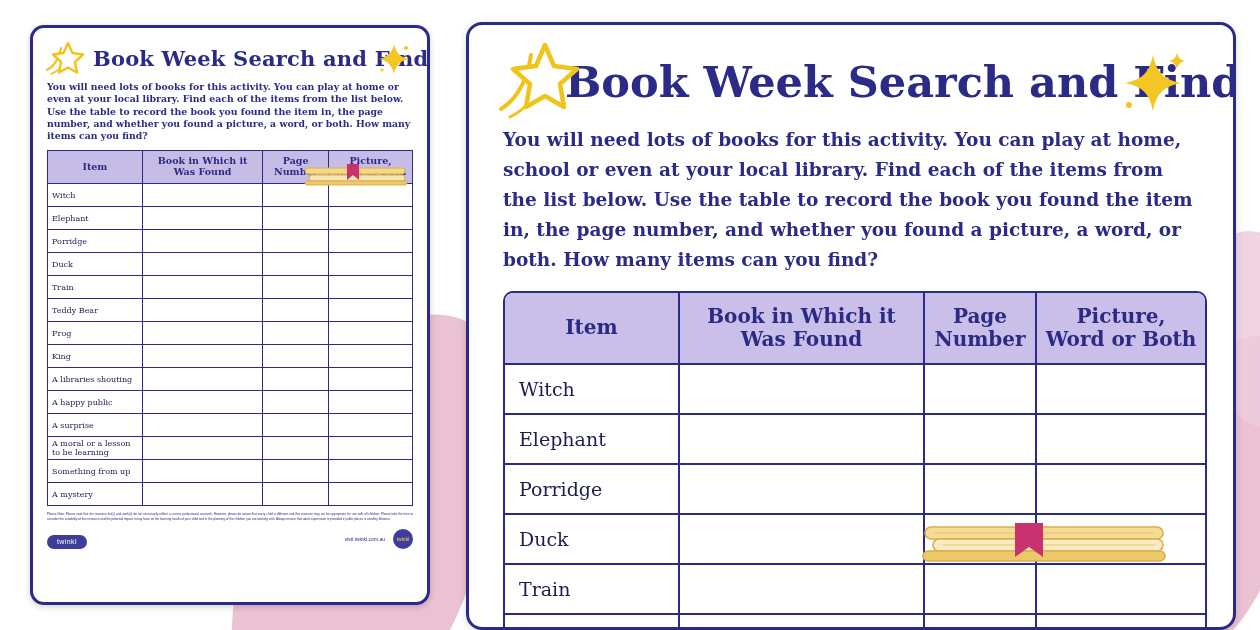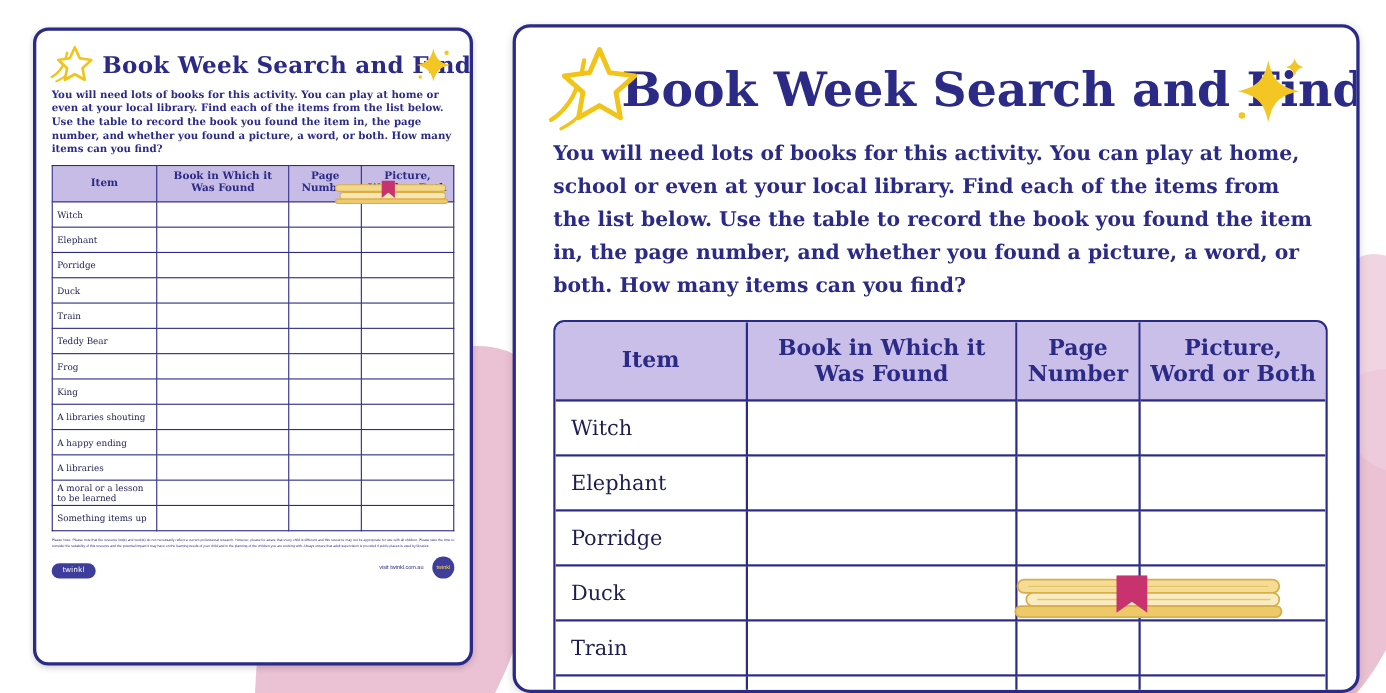--- a/index.html
+++ b/index.html
@@ -372,39 +372,45 @@
             <td class="cell-blank"></td>
             <td class="cell-blank"></td>
           </tr>
         <tr>
             <td>A libraries shouting</td>
             <td class="cell-blank"></td>
             <td class="cell-blank"></td>
             <td class="cell-blank"></td>
           </tr>
         <tr>
-            <td>A happy ending</td>
-            <td class="cell-blank"></td>
-            <td class="cell-blank"></td>
-            <td class="cell-blank"></td>
-          </tr>
-        <tr>
-            <td>A libraries</td>
-            <td class="cell-blank"></td>
-            <td class="cell-blank"></td>
-            <td class="cell-blank"></td>
-          </tr>
-        <tr>
-            <td>A moral or a lesson to be learned</td>
-            <td class="cell-blank"></td>
-            <td class="cell-blank"></td>
-            <td class="cell-blank"></td>
-          </tr>
-        <tr>
-            <td>Something items up</td>
+            <td>A happy public</td>
+            <td class="cell-blank"></td>
+            <td class="cell-blank"></td>
+            <td class="cell-blank"></td>
+          </tr>
+        <tr>
+            <td>A surprise</td>
+            <td class="cell-blank"></td>
+            <td class="cell-blank"></td>
+            <td class="cell-blank"></td>
+          </tr>
+        <tr>
+            <td>A moral or a lesson to be learning</td>
+            <td class="cell-blank"></td>
+            <td class="cell-blank"></td>
+            <td class="cell-blank"></td>
+          </tr>
+        <tr>
+            <td>Something from up</td>
+            <td class="cell-blank"></td>
+            <td class="cell-blank"></td>
+            <td class="cell-blank"></td>
+          </tr>
+        <tr>
+            <td>A mystery</td>
             <td class="cell-blank"></td>
             <td class="cell-blank"></td>
             <td class="cell-blank"></td>
           </tr>
       </tbody>
     </table>
 
     <div class="small-foot">Please Note: Please note that the resource list(s) and work(s) do not necessarily reflect a current professional research. However, please be aware that every child is different and this resource may not be appropriate for use with all children. Please take the time to consider the suitability of this resource and the potential impact it may have on the learning needs of your child and in the planning of the children you are working with. Always ensure that adult supervision is provided if public places is used by libraries.</div>
 
     <div class="small-brandrow">

